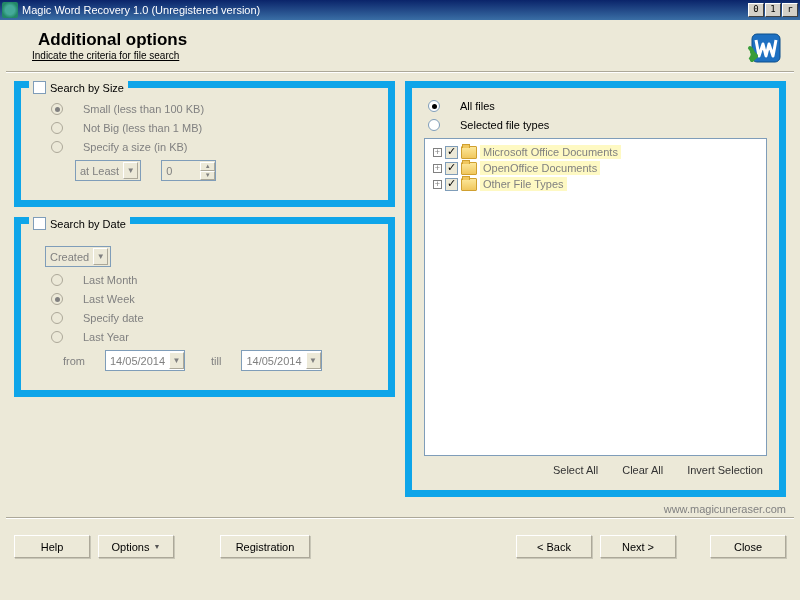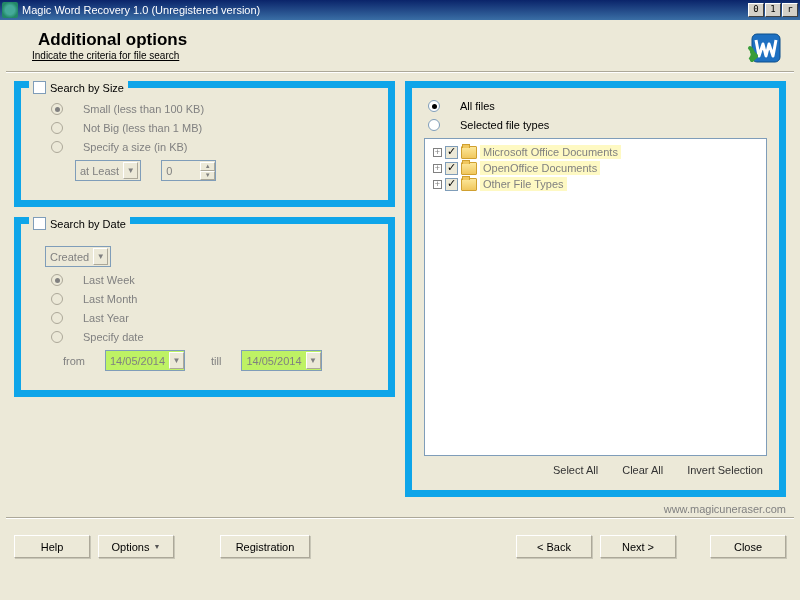--- a/index.html
+++ b/index.html
@@ -39,21 +39,21 @@
 .disabled-text { color: #808080; }
 
 .select { display: inline-flex; align-items: center; border: 1px solid #7f9db9; background: #ece9d8; height: 21px; padding: 0 2px 0 4px; color: #808080; }
 .select .arrow { width: 15px; height: 17px; background: #ece9d8; border: 1px solid #fff; border-right-color: #aca899; border-bottom-color: #aca899; margin-left: 4px; font-size: 8px; text-align: center; line-height: 15px; color: #808080; }
 
 .numinput { display: inline-flex; align-items: center; border: 1px solid #7f9db9; background: #ece9d8; height: 21px; }
 .numinput .val { width: 38px; padding: 0 4px; color: #808080; }
 .numinput .spin { display: flex; flex-direction: column; }
 .numinput .spinbtn { width: 15px; height: 9px; background: #ece9d8; border: 1px solid #fff; border-right-color: #aca899; border-bottom-color: #aca899; font-size: 6px; text-align: center; line-height: 7px; color: #808080; }
 
-.dateinput { display: inline-flex; align-items: center; border: 1px solid #7f9db9; background: #bef264; height: 21px; padding: 0 0 0 4px; color: #808080; }
+.dateinput { display: inline-flex; align-items: center; border: 1px solid #7f9db9; background: #ffffff; height: 21px; padding: 0 0 0 4px; color: #808080; }
 .dateinput .arrow { width: 15px; height: 17px; background: #ece9d8; border: 1px solid #fff; border-right-color: #aca899; border-bottom-color: #aca899; margin-left: 4px; font-size: 8px; text-align: center; line-height: 15px; color: #808080; }
 
 .tree { border: 1px solid #7f9db9; background: #fff; height: 318px; padding: 4px; overflow: auto; }
 .treerow { display: flex; align-items: center; gap: 3px; margin: 2px 0; padding-left: 4px; }
 .expander { width: 9px; height: 9px; border: 1px solid #808080; font-size: 9px; line-height: 7px; text-align: center; color: #808080; background: #fff; }
 .foldericon { width: 16px; height: 13px; background: linear-gradient(to bottom, #fce79a, #f0c75e); border: 1px solid #d0a030; border-radius: 1px; position: relative; }
 .foldericon::before { content: ""; position: absolute; top: -3px; left: 0; width: 6px; height: 3px; background: #f0c75e; border: 1px solid #d0a030; border-bottom: none; }
 .treelabel { background: #fef9c3; color: #808080; padding: 1px 3px; }
 
 .linkrow { display: flex; justify-content: flex-end; gap: 24px; padding: 8px 4px 2px; font-size: 11px; color: #333; }
@@ -132,34 +132,34 @@
         <span class="chk"></span>
         <span>Search by Date</span>
       </div>
       <div class="optrow" style="margin-left:12px; margin-top:14px;">
         <span class="select">
           <span>Created</span>
           <span class="arrow">▼</span>
         </span>
       </div>
       <div class="optrow">
+        <span class="radio disabled"></span>
+        <span class="disabled-text">Last Month</span>
+      </div>
+      <div class="optrow">
         <span class="radio disabled checked"></span>
         <span class="disabled-text">Last Week</span>
       </div>
       <div class="optrow">
         <span class="radio disabled"></span>
-        <span class="disabled-text">Last Month</span>
+        <span class="disabled-text">Specify date</span>
       </div>
       <div class="optrow">
         <span class="radio disabled"></span>
         <span class="disabled-text">Last Year</span>
-      </div>
-      <div class="optrow">
-        <span class="radio disabled"></span>
-        <span class="disabled-text">Specify date</span>
       </div>
       <div class="optrow" style="margin-left:30px;">
         <span class="disabled-text">from</span>
         <span class="dateinput">
           <span>14/05/2014</span>
           <span class="arrow">▼</span>
         </span>
         <span class="disabled-text" style="margin-left:6px;">till</span>
         <span class="dateinput">
           <span>14/05/2014</span>

